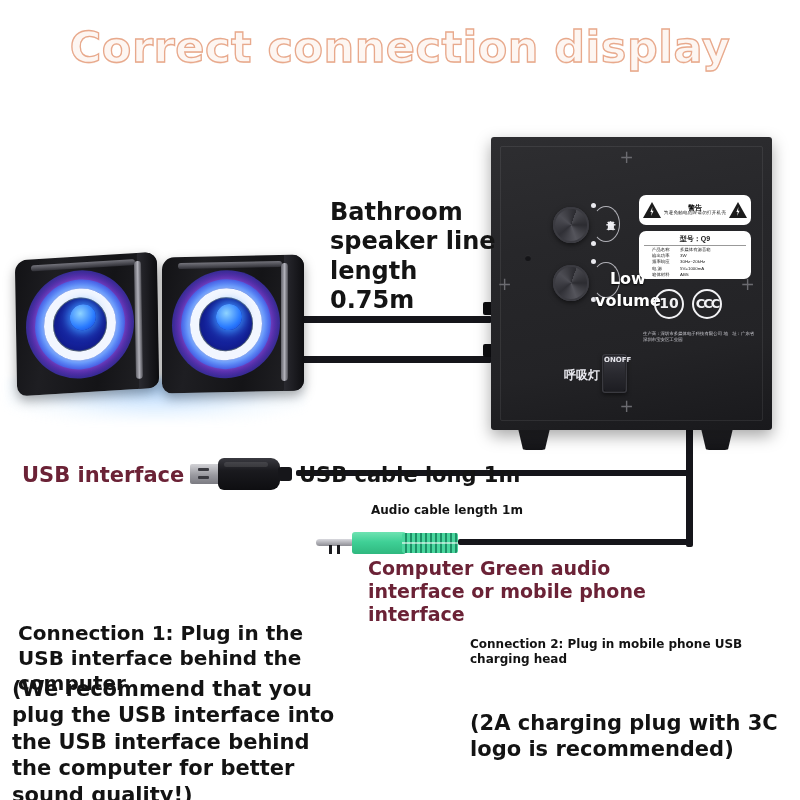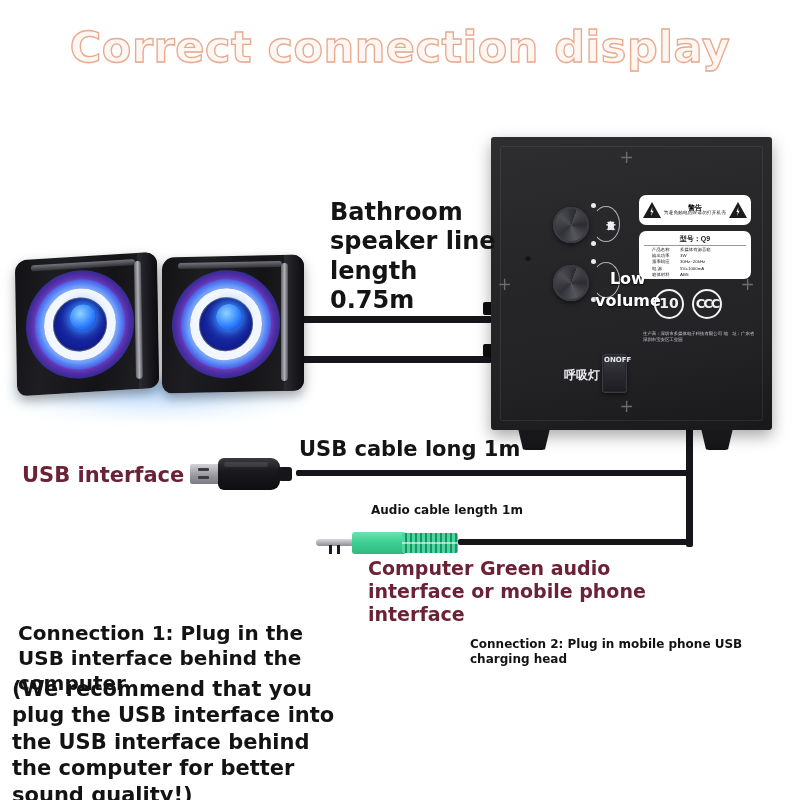--- a/index.html
+++ b/index.html
@@ -445,21 +445,21 @@
 
   
   .callout {
     position: absolute;
     font-family: "DejaVu Sans", sans-serif;
     font-weight: bold;
     color: #141414;
     line-height: 1.22;
   }
   #txt-speaker-line { left: 330px; top: 198px; width: 175px; font-size: 24px; }
-  #txt-usb-cable    { left: 299px; top: 437px; font-size: 21px; }
+  #txt-usb-cable    { left: 299px; top: 463px; font-size: 21px; }
   #txt-audio-cable  { left: 371px; top: 503px; font-size: 12px; }
 
   .callout-maroon {
     position: absolute;
     font-family: "DejaVu Sans", sans-serif;
     font-weight: bold;
     color: #6b2236;
     line-height: 1.2;
   }
   #txt-usb-interface { left: 22px; top: 463px; font-size: 21px; }
@@ -616,14 +616,15 @@
 
   <div class="callout" id="txt-speaker-line">Bathroom speaker line length 0.75m</div>
   <div class="callout" id="txt-usb-cable">USB cable long 1m</div>
   <div class="callout" id="txt-audio-cable">Audio cable length 1m</div>
   <div class="callout-maroon" id="txt-audio-target">Computer Green audio interface or mobile phone interface</div>
   <div class="callout-maroon" id="txt-usb-interface">USB interface</div>
 
   <div class="bottom-block" id="conn1-head">Connection 1: Plug in the USB interface behind the computer</div>
   <div class="bottom-block" id="conn1-note">(We recommend that you plug the USB interface into the USB interface behind the computer for better sound quality!)</div>
   <div class="bottom-block" id="conn2-head">Connection 2: Plug in mobile phone USB charging head</div>
+  <div class="bottom-block" id="conn2-note">(2A charging plug with 3C logo is recommended)</div>
 
 </div>
 
 </body></html>

